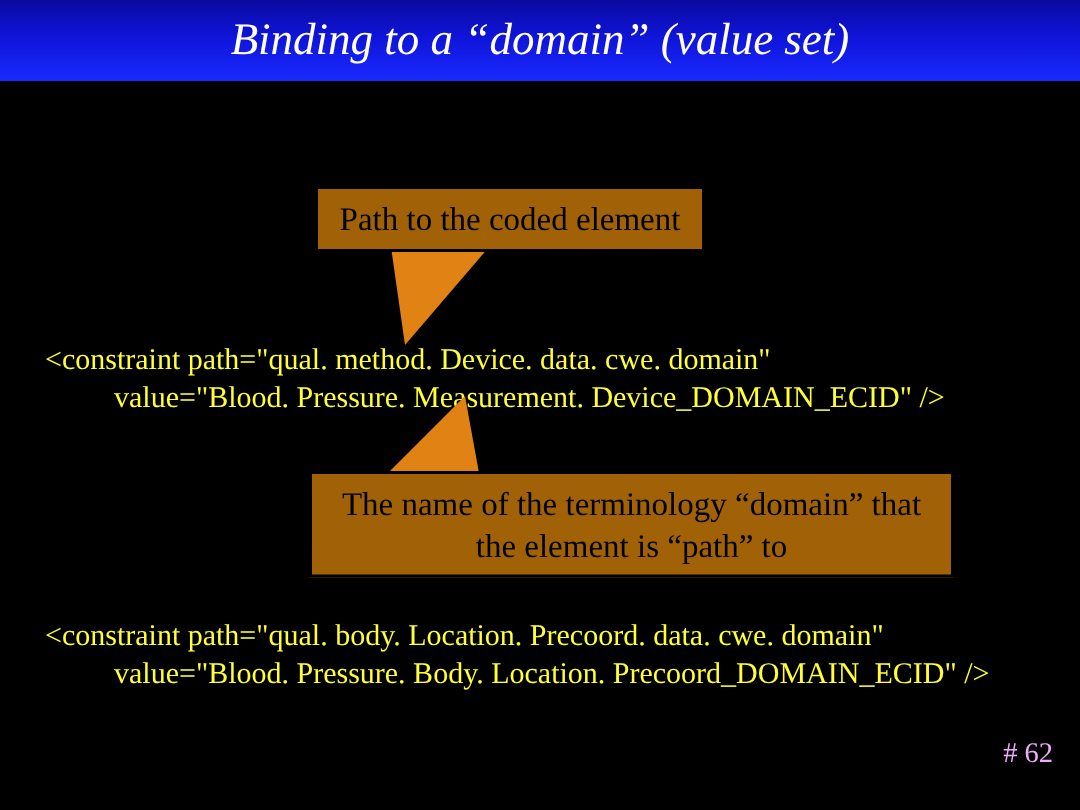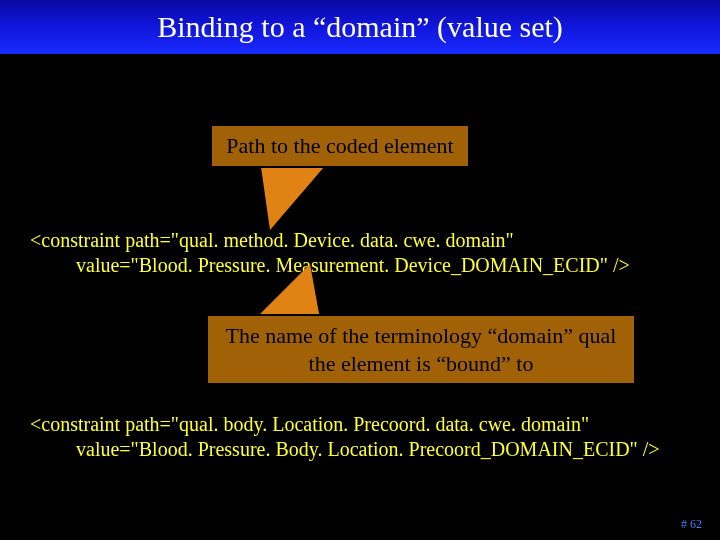--- a/index.html
+++ b/index.html
@@ -15,20 +15,21 @@
     height: 54px;
     background: linear-gradient(to bottom, #0a0aa0 0%, #0f14d8 45%, #1a2aff 100%);
     display: flex;
     align-items: center;
     justify-content: center;
   }
   .title-text {
     color: #fff;
     font-size: 30px;
     font-weight: 400;
+    font-style: italic;
   }
   .callout {
     position: absolute;
     background: #a16207;
     border: 2px solid #000;
     color: #000;
     font-size: 22px;
     text-align: center;
     padding: 6px 14px;
     line-height: 1.25;
@@ -66,41 +67,41 @@
     line-height: 1.25;
     left: 30px;
     width: 660px;
   }
   .code-block.one { top: 228px; }
   .code-block.two { top: 412px; }
   .code-line2 { padding-left: 46px; display: block; }
   .slide-number {
     position: absolute;
     right: 18px;
-    bottom: 8px;
-    color: #3b82f6;
-    font-size: 12px;
+    bottom: 26px;
+    color: #f0abfc;
+    font-size: 19px;
   }
 </style>
 </head>
 <body>
 
 <div class="title-bar">
   <div class="title-text">Binding to a “domain” (value set)</div>
 </div>
 
 <div class="pointer top"></div>
 <div class="callout top">Path to the coded element</div>
 
 <div class="code-block one">
   <span>&lt;constraint path="qual. method. Device. data. cwe. domain"</span><br>
   <span class="code-line2">value="Blood. Pressure. Measurement. Device_DOMAIN_ECID" /&gt;</span>
 </div>
 
 <div class="pointer bottom"></div>
-<div class="callout bottom">The name of the terminology “domain” qual the element is “bound” to</div>
+<div class="callout bottom">The name of the terminology “domain” that the element is “path” to</div>
 
 <div class="code-block two">
   <span>&lt;constraint path="qual. body. Location. Precoord. data. cwe. domain"</span><br>
   <span class="code-line2">value="Blood. Pressure. Body. Location. Precoord_DOMAIN_ECID" /&gt;</span>
 </div>
 
 <div class="slide-number"># 62</div>
 
 </body></html>

